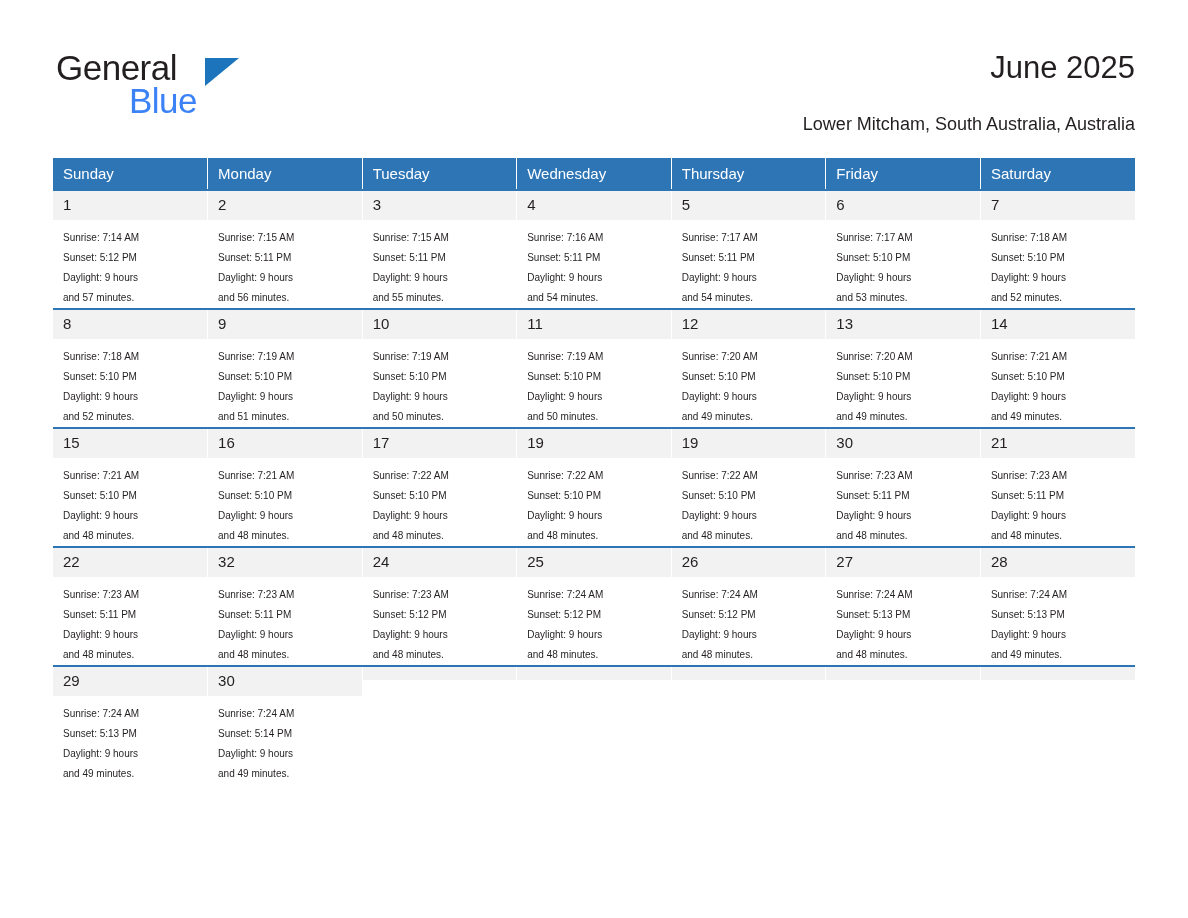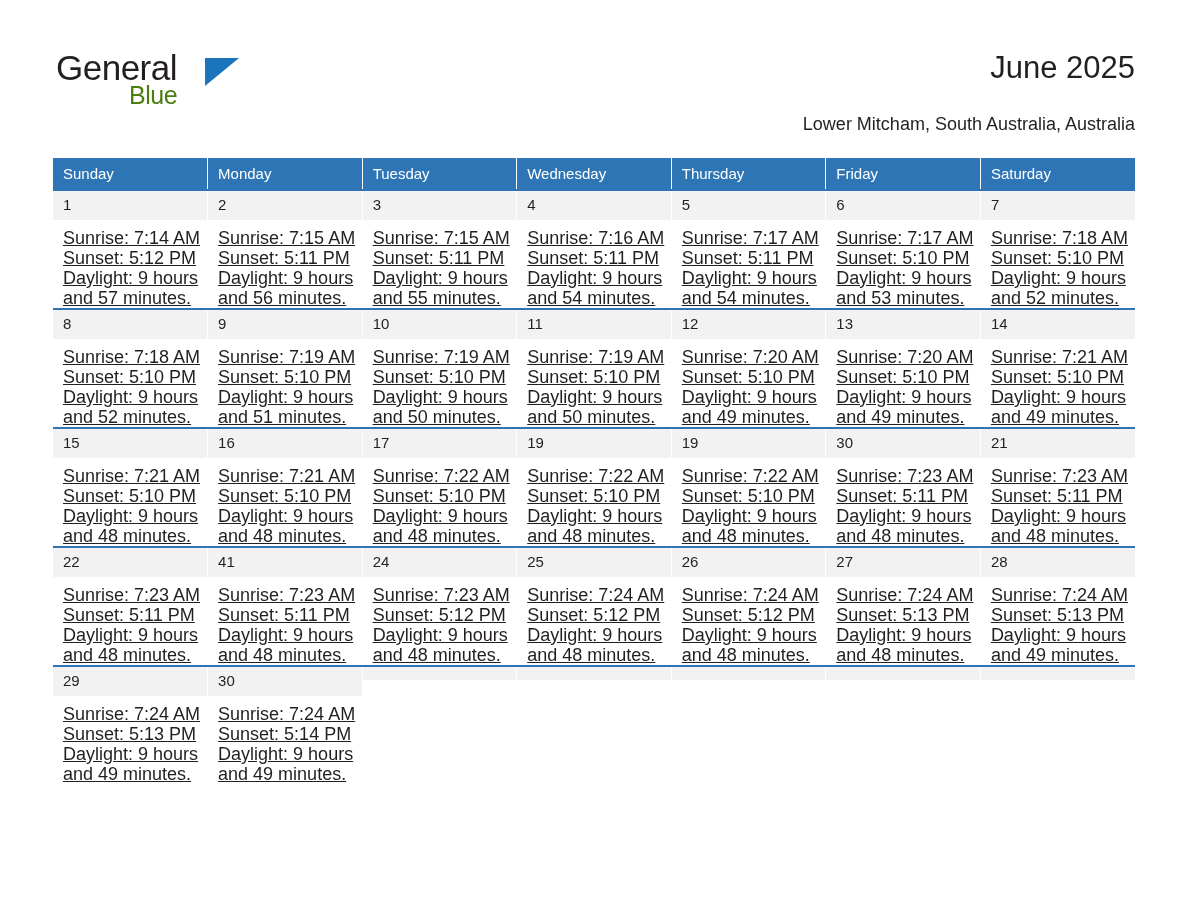--- a/index.html
+++ b/index.html
@@ -43,23 +43,23 @@
     top: 0px;
     font-size: 35px;
     letter-spacing: -0.5px;
     color: #231f20;
     font-family: "Liberation Sans", sans-serif;
   }
   .logo-blue {
     position: absolute;
     left: 76px;
     top: 33px;
-    font-size: 25px;
+    font-size: 35px;
     letter-spacing: -0.5px;
-    color: #4d7c0f;
+    color: #3b82f6;
     font-family: "Liberation Sans", sans-serif;
   }
   .logo-tri {
     position: absolute;
     left: 152px;
     top: 10px;
     width: 0;
     height: 0;
     border-left: 34px solid #1c75bc;
     border-bottom: 28px solid transparent;
@@ -125,24 +125,23 @@
     font-size: 15px;
     color: #231f20;
     padding: 6px 0 7px 10px;
     line-height: 16px;
   }
   .daynum.empty {
     color: transparent;
   }
   .info {
     padding: 8px 0 0 10px;
-    font-size: 18px;
+    font-size: 10px;
     line-height: 20px;
     color: #231f20;
-    text-decoration: underline;
   }
   .info div { white-space: nowrap; }
 </style>
 </head>
 <body>
 
 <div class="page">
 
   <div class="header">
     <div class="logo">
@@ -366,21 +365,21 @@
           <td>
             <div class="daynum">22</div>
             <div class="info">
               <div>Sunrise: 7:23 AM</div>
               <div>Sunset: 5:11 PM</div>
               <div>Daylight: 9 hours</div>
               <div>and 48 minutes.</div>
             </div>
           </td>
           <td>
-            <div class="daynum">41</div>
+            <div class="daynum">32</div>
             <div class="info">
               <div>Sunrise: 7:23 AM</div>
               <div>Sunset: 5:11 PM</div>
               <div>Daylight: 9 hours</div>
               <div>and 48 minutes.</div>
             </div>
           </td>
           <td>
             <div class="daynum">24</div>
             <div class="info">

